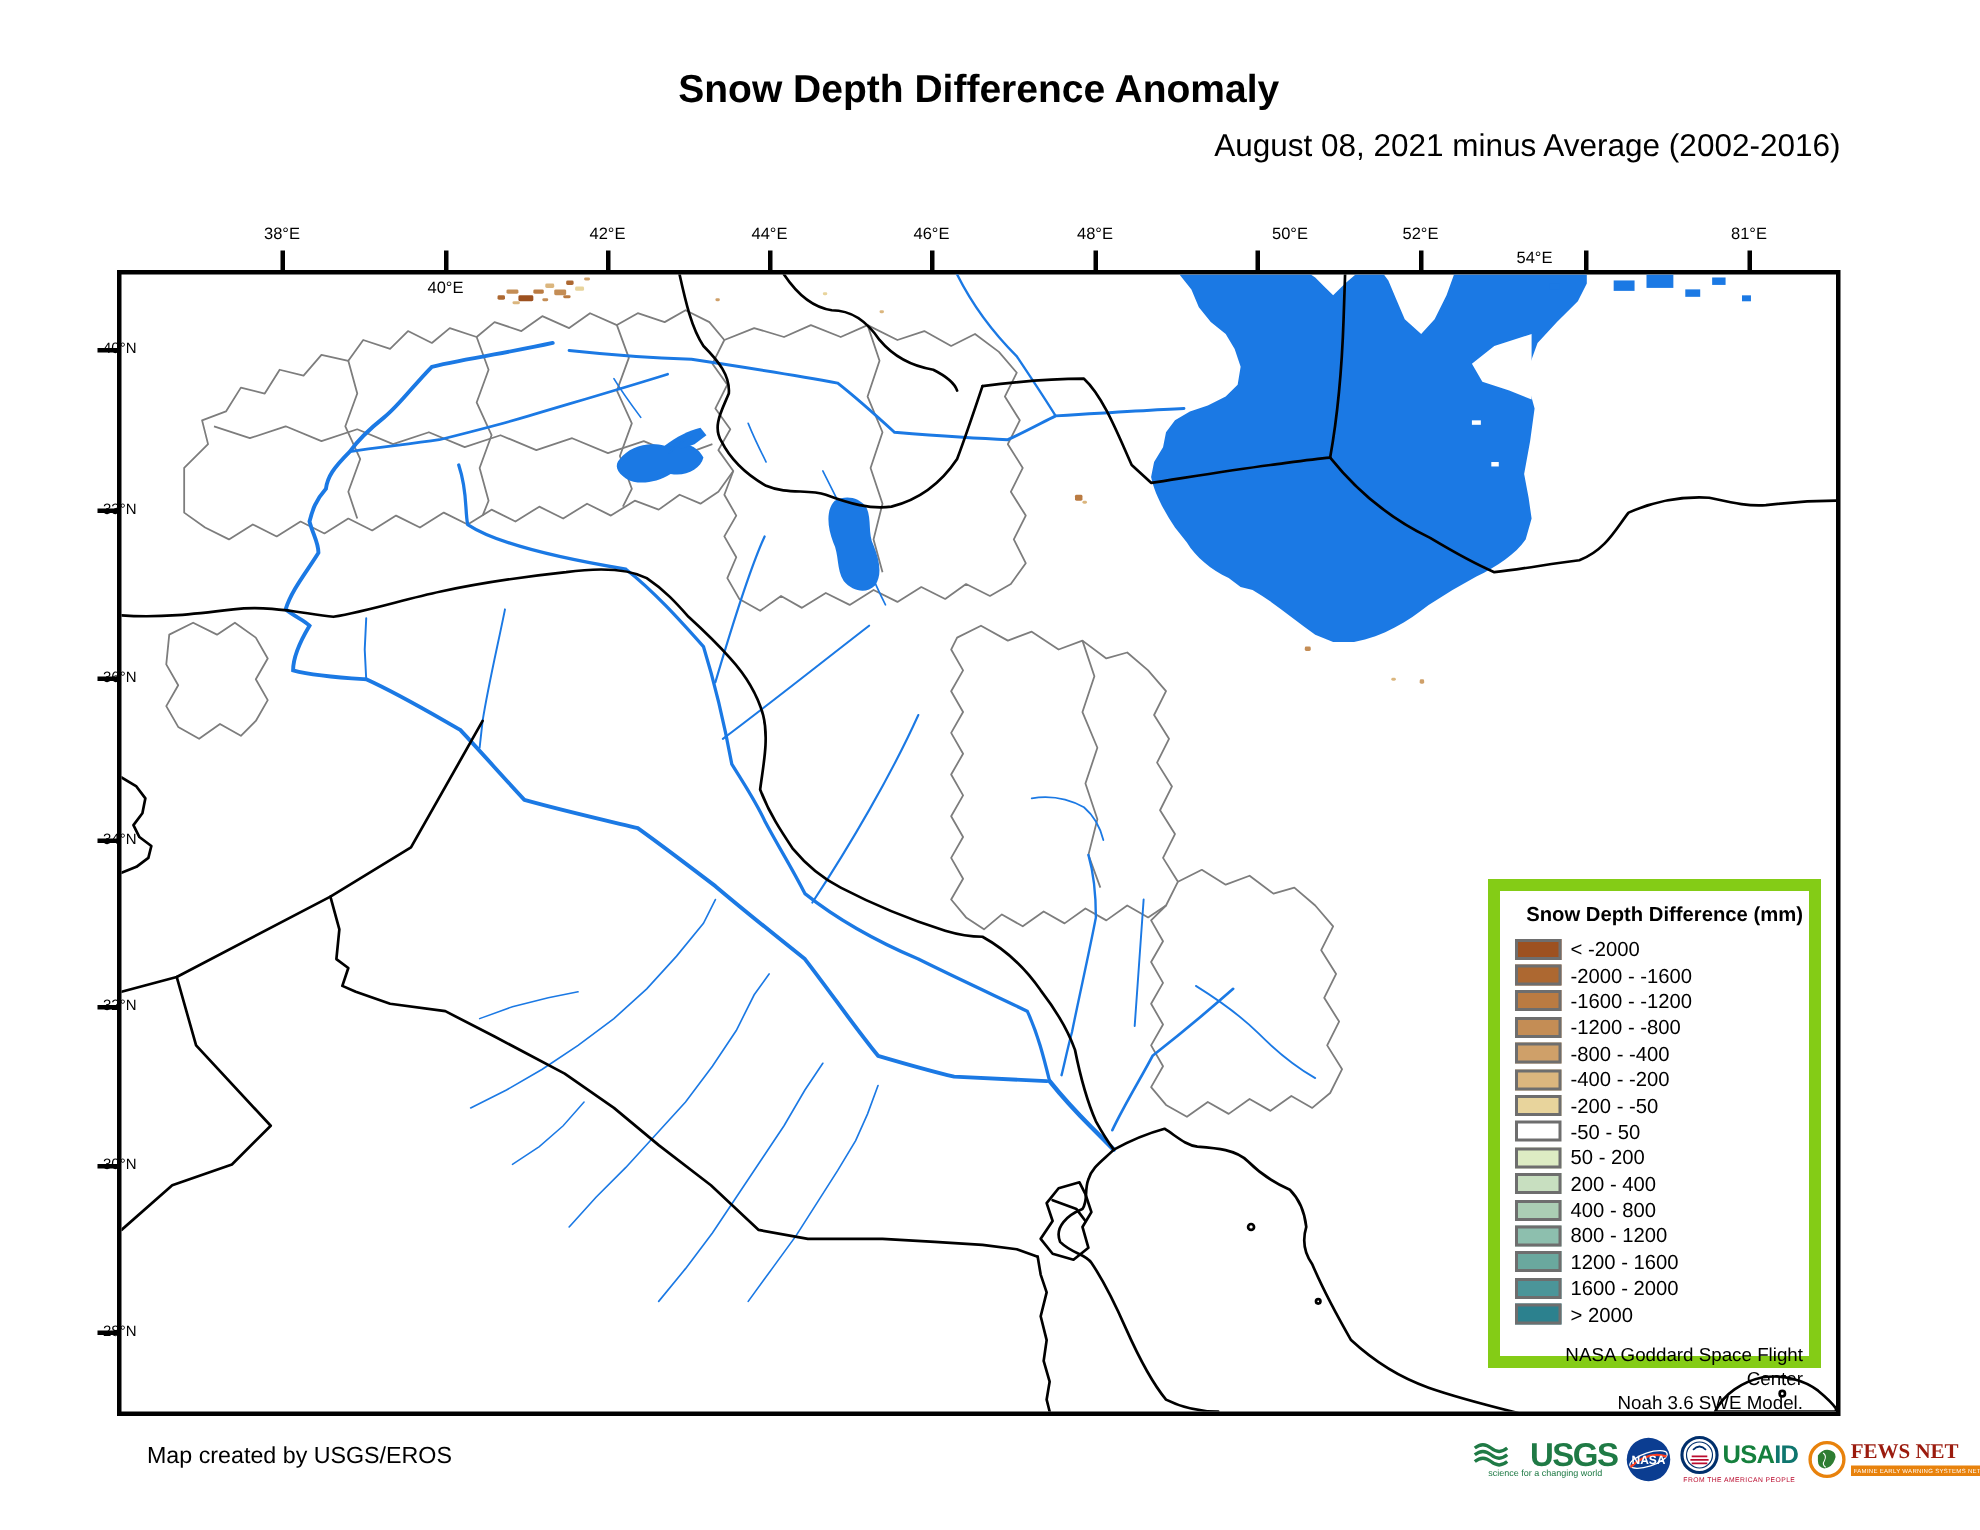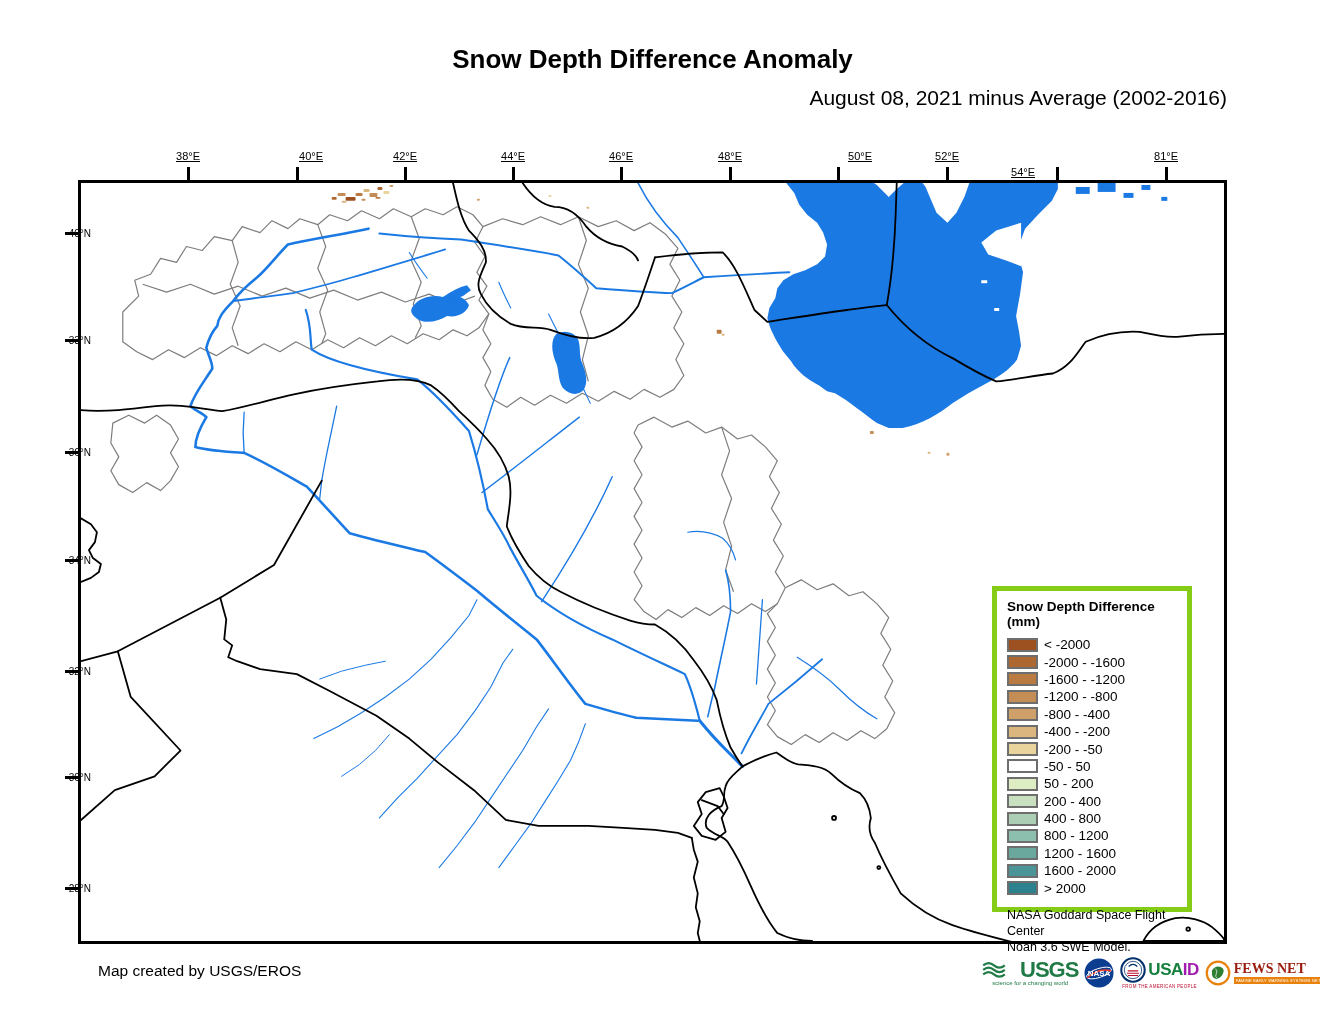--- a/index.html
+++ b/index.html
@@ -5,42 +5,42 @@
   html,body{margin:0;padding:0;background:#fff;}
   body{width:1320px;height:1020px;position:relative;overflow:hidden;
        font-family:"Liberation Sans",sans-serif;color:#000;}
   .title{position:absolute;left:78px;top:44px;width:1149px;text-align:center;
          font-size:26px;font-weight:bold;}
   .subtitle{position:absolute;left:78px;top:86px;width:1149px;text-align:right;
          font-size:21px;}
   .map-frame{position:absolute;left:78px;top:180px;width:1149px;height:764px;
          border:3px solid #000;box-sizing:border-box;background:#fff;}
   .map-frame svg{position:absolute;left:0;top:0;width:100%;height:100%;}
-  .xlabel{position:absolute;top:150px;transform:translateX(-50%);font-size:11px;white-space:nowrap;text-decoration:underline;}
+  .xlabel{position:absolute;top:150px;transform:translateX(-50%);font-size:11px;white-space:nowrap;}
   .xtick{position:absolute;top:167px;width:3px;height:13px;background:#000;}
   .ylabel{position:absolute;transform:translate(-100%,-50%);font-size:10px;white-space:nowrap;margin-left:28px;}
   .ytick{position:absolute;left:65px;width:13px;height:3px;background:#000;}
-  .legend{position:absolute;left:992px;top:586px;width:200px;height:326px;background:#fff;
-         border:5px solid #84cc16;box-sizing:border-box;padding:8px 4px 0 10px;z-index:5;}
+  .legend{position:absolute;left:992px;top:586px;width:222px;height:326px;background:#fff;
+         border:8px solid #84cc16;box-sizing:border-box;padding:8px 4px 0 10px;z-index:5;text-align:right;}
   .legend-title{font-size:13.5px;font-weight:bold;margin-bottom:7px;}
   .legend-row{display:flex;align-items:center;height:17.4px;}
   .legend-swatch{width:31px;height:14px;border:2px solid #6e6e6e;box-sizing:border-box;flex:0 0 auto;}
   .legend-label{font-size:13.5px;margin-left:6px;white-space:nowrap;}
   .legend-note{font-size:12.5px;margin-top:10px;line-height:1.3;}
   .credit{position:absolute;left:98px;top:962px;font-size:15.5px;}
   .logos{position:absolute;left:982px;top:952px;height:42px;display:flex;align-items:center;gap:6px;}
   .logo-usgs{display:flex;flex-direction:column;align-items:center;color:#1f7a45;}
   .usgs-row{display:flex;align-items:center;gap:14px;}
   .usgs-text{font-size:22px;font-weight:bold;letter-spacing:-1px;line-height:.9;}
   .usgs-tag{font-size:6px;white-space:nowrap;margin-top:1px;}
   .logo-nasa{display:flex;align-items:center;}
   .logo-usaid{display:flex;flex-direction:column;align-items:center;}
   .usaid-row{display:flex;align-items:center;gap:2px;}
   .usaid-usa{font-size:17px;font-weight:bold;color:#15803d;letter-spacing:-.5px;}
-  .usaid-id{font-size:17px;font-weight:bold;color:#a21caf;letter-spacing:-.5px;}
+  .usaid-id{font-size:17px;font-weight:bold;color:#0f766e;letter-spacing:-.5px;}
   .usaid-tag{font-size:4.5px;color:#ba0c2f;white-space:nowrap;letter-spacing:.3px;margin-top:1px;}
   .logo-fews{display:flex;align-items:center;gap:3px;}
   .fews-col{display:flex;flex-direction:column;}
   .fews-name{font-family:"Liberation Serif",serif;font-size:14px;font-weight:bold;
          color:#9b1b0e;line-height:1;white-space:nowrap;}
   .fews-bar{background:#e8820c;color:#fff;font-size:4px;padding:1px 2px;white-space:nowrap;
          letter-spacing:.2px;margin-top:1px;text-align:center;}
 </style>
 </head>
 <body id="page">
@@ -157,21 +157,21 @@
       <circle cx="757" cy="640" r="2" fill="#ffffff"></circle>
       <circle cx="802" cy="690" r="1.5" fill="#ffffff"></circle>
     </g>
   </svg>
 </div>
 
 <div id="x-axis">
     <div class="xtick" style="left: 187px;"></div>
     <div class="xlabel" style="left: 188px;">38°E</div>
     <div class="xtick" style="left: 296px;"></div>
-    <div class="xlabel" style="left: 311px;">40°E</div>
+    <div class="xlabel" style="left: 297px; margin-top: 36px;">40°E</div>
     <div class="xtick" style="left: 404px;"></div>
     <div class="xlabel" style="left: 405px;">42°E</div>
     <div class="xtick" style="left: 512px;"></div>
     <div class="xlabel" style="left: 513px;">44°E</div>
     <div class="xtick" style="left: 620px;"></div>
     <div class="xlabel" style="left: 621px;">46°E</div>
     <div class="xtick" style="left: 729px;"></div>
     <div class="xlabel" style="left: 730px;">48°E</div>
     <div class="xtick" style="left: 837px;"></div>
     <div class="xlabel" style="left: 860px;">50°E</div>

